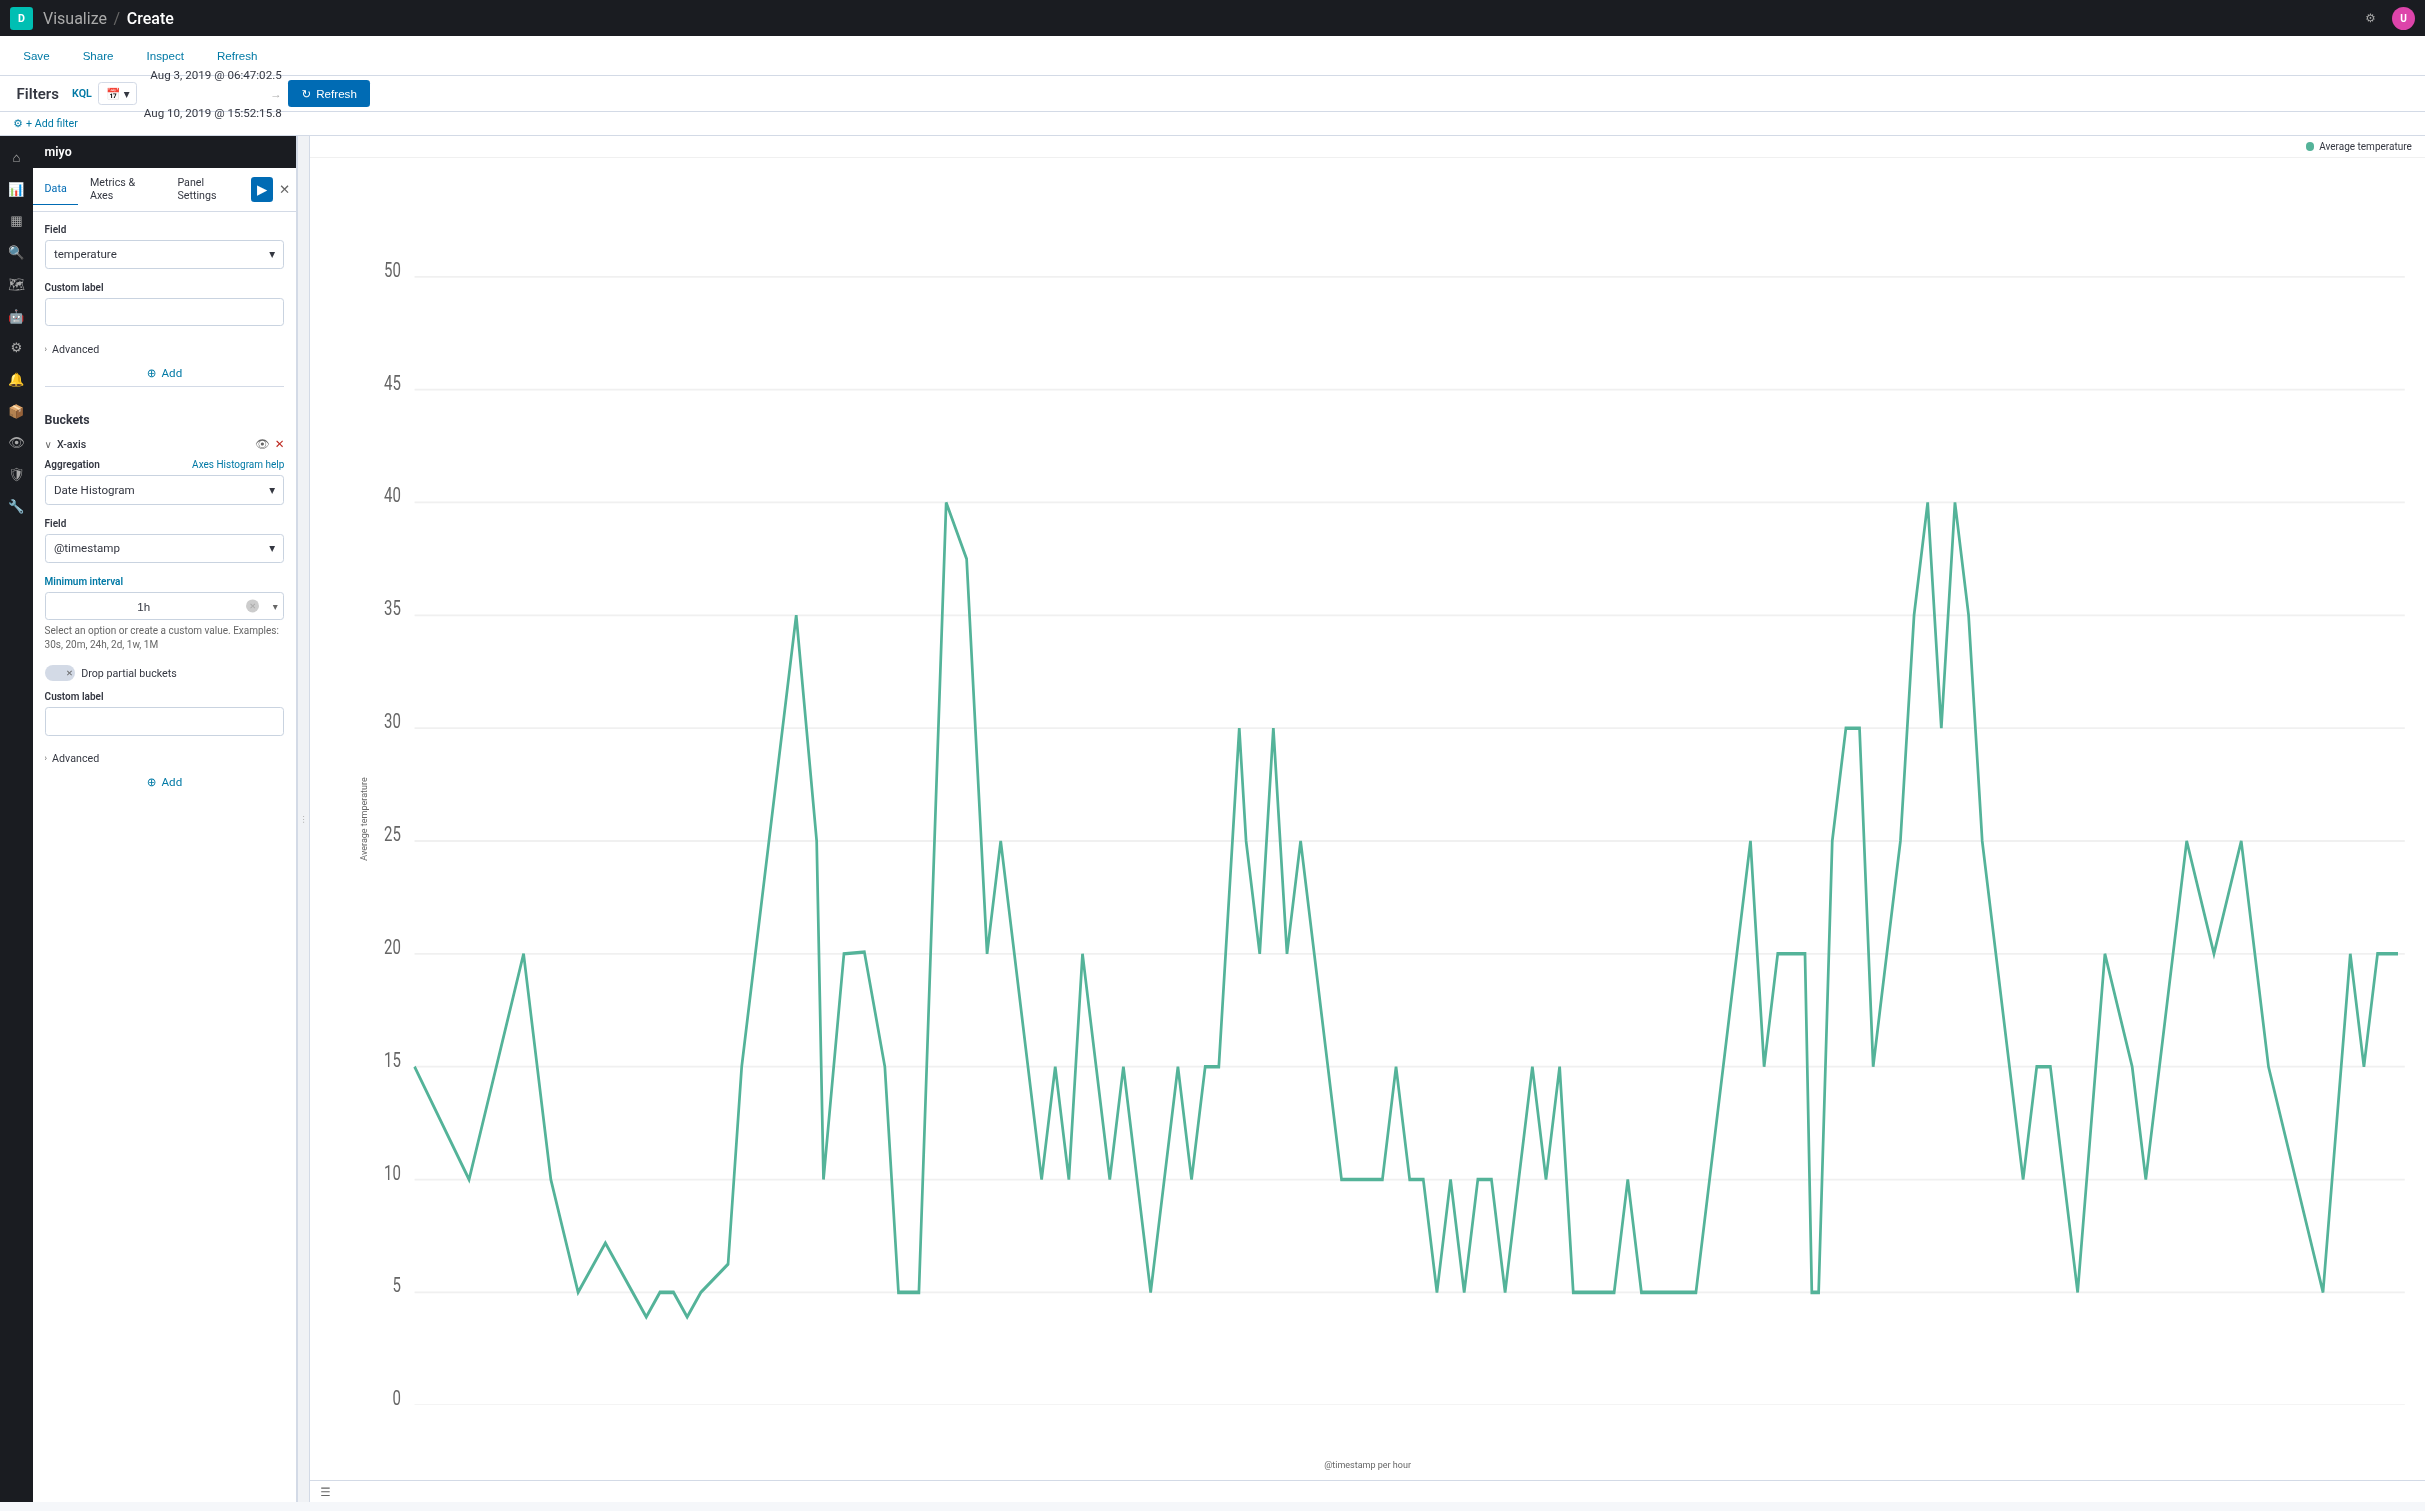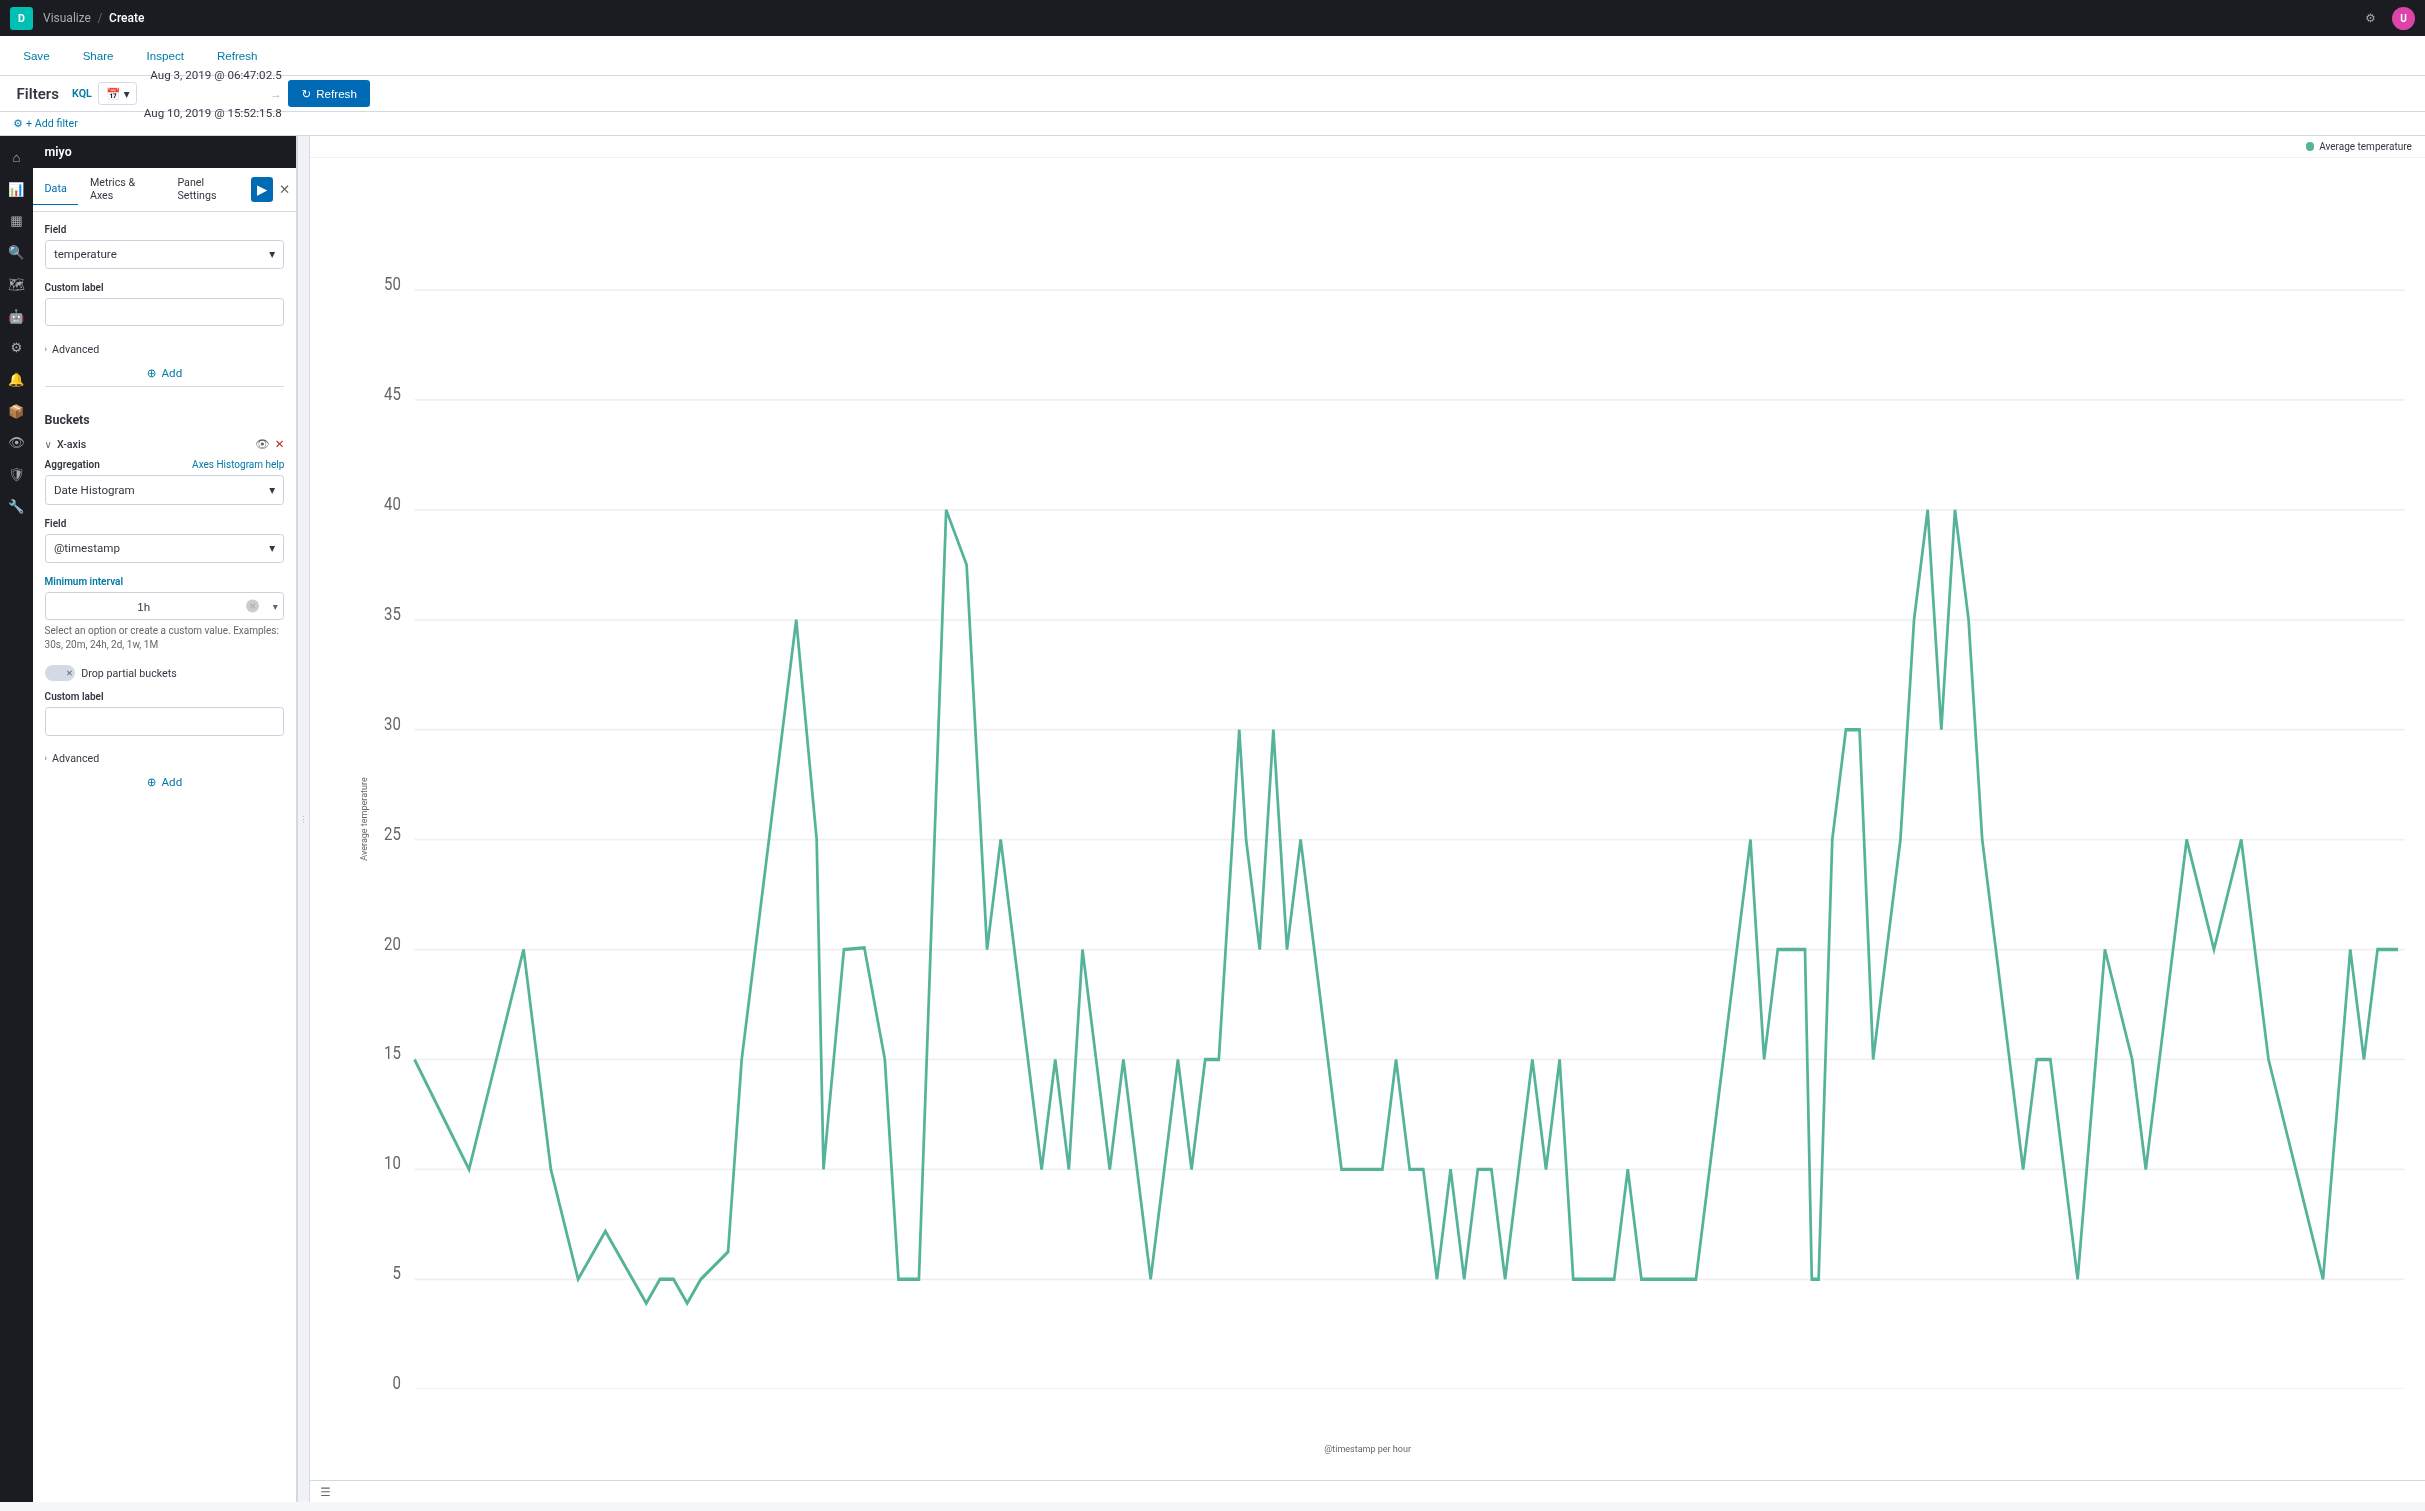--- a/index.html
+++ b/index.html
@@ -6,21 +6,21 @@
     body { font-family: -apple-system, BlinkMacSystemFont, 'Segoe UI', Roboto, sans-serif; font-size: 11.6px; background: #f5f7fa; color: #343741; overflow: hidden; }
 
     
     .chrome-bar {
       display: flex; align-items: center; background: #1a1c21; height: 36px; padding: 0 10px; gap: 10px;
     }
     .chrome-logo {
       width: 23px; height: 23px; background: #00bfb3; border-radius: 3.3px; display: flex; align-items: center; justify-content: center; color: white; font-weight: bold; font-size: 10.7px; flex-shrink: 0;
     }
     .chrome-breadcrumb {
-      display: flex; align-items: center; gap: 6.6px; color: #ddd; font-size: 12px;
+      display: flex; align-items: center; gap: 6.6px; color: #ddd; font-size: 16px;
     }
     .chrome-breadcrumb .sep { color: #666; }
     .chrome-breadcrumb .current { color: white; font-weight: 500; }
     .chrome-spacer { flex: 1; }
     .chrome-icon { width: 23px; height: 23px; display: flex; align-items: center; justify-content: center; color: #aaa; cursor: pointer; }
     .chrome-avatar { width: 23px; height: 23px; background: #d4a; border-radius: 50%; display: flex; align-items: center; justify-content: center; color: white; font-size: 10px; font-weight: bold; }
 
     
     .toolbar {
       display: flex; align-items: center; background: white; border-bottom: 0.8px solid #d3dae6; height: 40px; padding: 0 13.2px; gap: 13px;
@@ -131,21 +131,21 @@
     .interval-hint { font-size: 10px; color: #666; margin-top: 3.3px; line-height: 1.4; }
 
     .toggle-row { display: flex; align-items: center; gap: 6.6px; margin: 10px 0; }
     .toggle { width: 30px; height: 16.5px; background: #d3dae6; border-radius: 8.3px; display: flex; align-items: center; padding: 1.7px; cursor: pointer; position: relative; }
     .toggle.off { background: #d3dae6; }
     .toggle-x { position: absolute; right: 1.7px; color: #666; font-size: 8.3px; }
     .toggle-label { font-size: 10.7px; color: #343741; }
 
     
     .chart-area {
-      flex: 1; background: white; display: flex; flex-direction: column; overflow: hidden; position: relative; gap: 16px;
+      flex: 1; background: white; display: flex; flex-direction: column; overflow: hidden; position: relative;
     }
 
     .chart-controls {
       display: flex; align-items: center; justify-content: flex-end; padding: 5px 13.2px; border-bottom: 0.8px solid #f0f0f0;
     }
 
     .legend-item { display: flex; align-items: center; gap: 5px; font-size: 10px; color: #343741; }
     .legend-dot { width: 8.3px; height: 8.3px; border-radius: 50%; }
 
     .chart-container { flex: 1; padding: 13.2px 20px 50px 50px; position: relative; }

